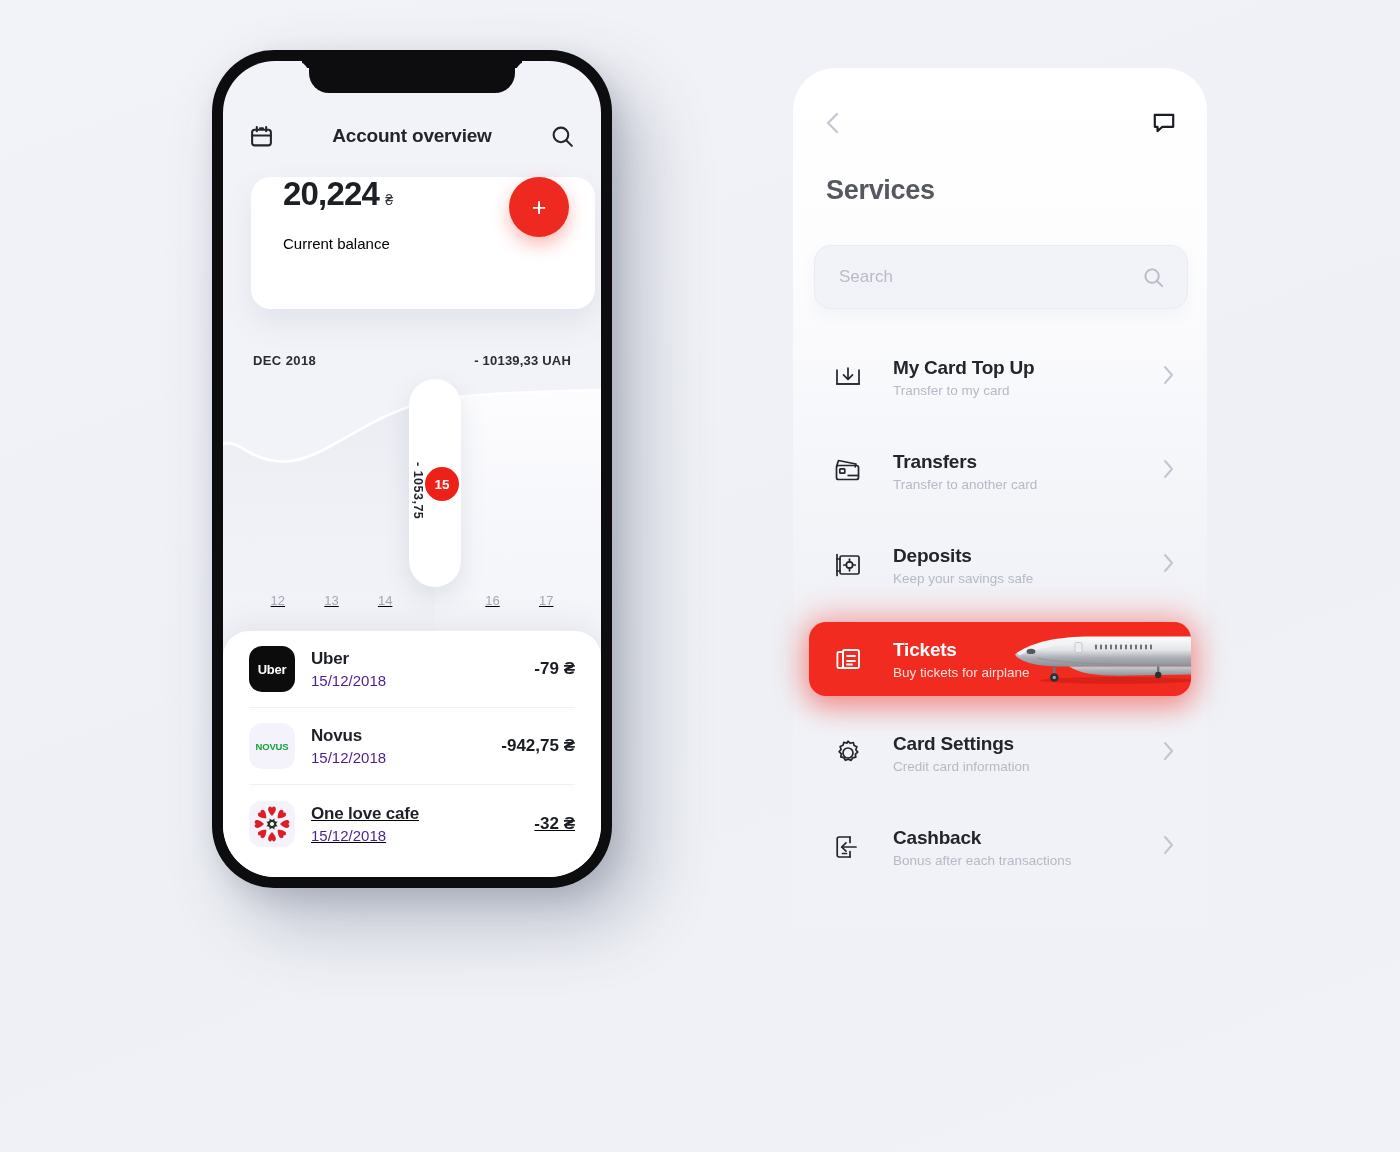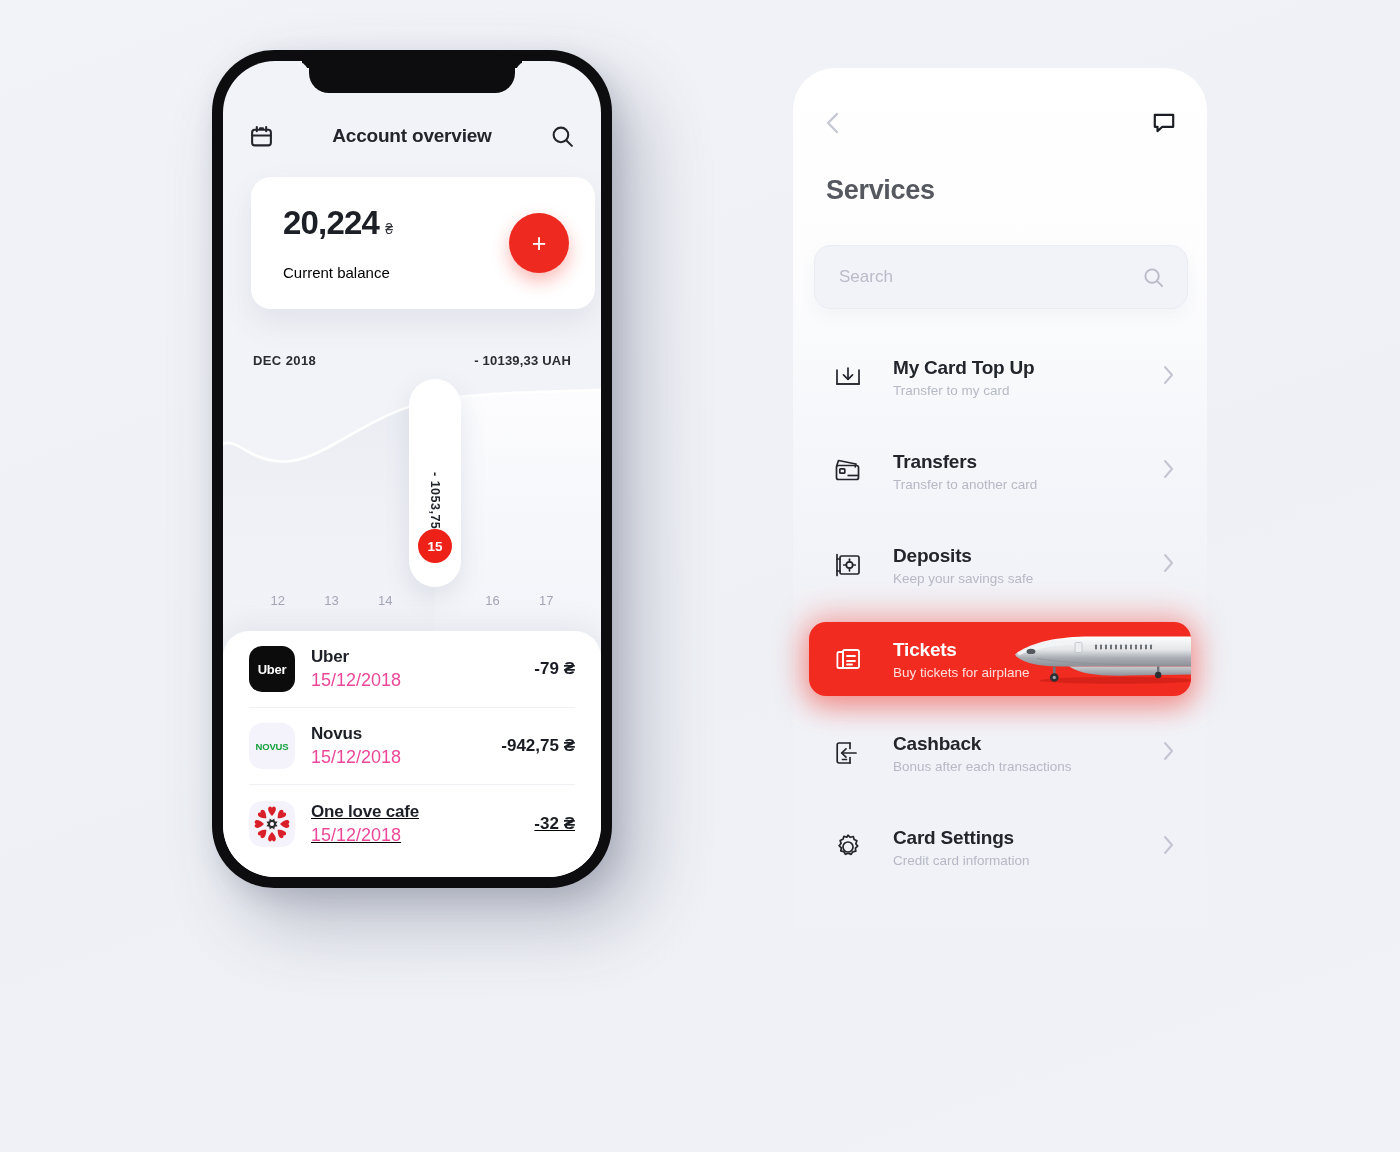--- a/index.html
+++ b/index.html
@@ -47,21 +47,21 @@
     padding:0 26px; z-index:9;
   }
   .p-title{ font-size:19px; font-weight:bold; color:#23252c; letter-spacing:-0.2px; }
   .ic{ display:flex; align-items:center; justify-content:center; }
 
   
   .bal-card{
     position:absolute; left:28px; top:116px; width:344px; height:132px;
     background:#ffffff; border-radius:20px;
     box-shadow:0 14px 30px rgba(86,96,130,0.10);
-    display:flex; align-items:center; justify-content:space-between;
+    display:flex; justify-content:space-between;
     padding:0 26px 0 32px;
   }
   .bal-amt{ font-size:33px; font-weight:bold; color:#1d1f26; letter-spacing:-0.8px; line-height:1;}
   .bal-cur{ font-size:14px; font-weight:normal; color:#33353c; margin-left:6px; }
   .bal-label{ font-size:15px; color:#000000; margin-top:25px; }
   .plus-btn{
     width:60px; height:60px; border-radius:50%;
     background:#ee2a20; border:none; cursor:pointer;
     color:#fff; font-size:25px; line-height:1; font-weight:300;
     display:flex; align-items:center; justify-content:center;
@@ -76,36 +76,36 @@
   }
   .chart-mo{ font-size:13px; font-weight:bold; color:#2a2c33; letter-spacing:0.4px; }
   .chart-sum{ font-size:13px; font-weight:bold; color:#2a2c33; letter-spacing:0.2px; }
   .chart-plot{ position:relative; width:100%; height:258px; }
   .chart-plot svg{ position:absolute; inset:0; width:100%; height:100%; }
 
   .tooltip{
     position:absolute; left:186px; top:1px;
     width:52px; height:208px; background:#fff;
     border-radius:26px; box-shadow:0 10px 26px rgba(86,96,130,0.14);
-    display:flex; flex-direction:column; align-items:center;
-    justify-content:flex-end; padding:26px 0 10px; z-index:4;
+    display:flex; flex-direction:row; align-items:center;
+    justify-content:center; padding:26px 0 10px; z-index:4;
   }
   .tooltip-val{
     writing-mode:vertical-rl; text-orientation:mixed;
     font-size:12.5px; font-weight:bold; color:#23252c; letter-spacing:0.5px;
   }
   .day-dot{
     width:34px; height:34px; border-radius:50%; background:#ee2118;
     color:#fff; font-size:13.5px; font-weight:bold;
     display:flex; align-items:center; justify-content:center;
     margin-bottom:14px;
   }
   .days{
     position:absolute; left:0; bottom:28px; width:100%;
-    display:flex; padding:0 28px; z-index:2;
+    display:flex; padding:0 28px; z-index:2;text-decoration:underline;
   }
   .day{ flex:1; text-align:center; font-size:13px; color:#a3a6b4; }
   .day.hidden-lbl{ visibility:hidden; }
 
   
   .tx-card{
     position:absolute; left:0; bottom:0; width:100%; height:246px;
     background:#fff; border-top-left-radius:26px; border-top-right-radius:26px;
     box-shadow:0 -10px 26px rgba(86,96,130,0.08);
     padding:0 26px;
@@ -115,21 +115,21 @@
   .tx-logo{
     width:46px; height:46px; border-radius:13px; flex:none;
     display:flex; align-items:center; justify-content:center;
     font-size:11px; font-weight:bold; overflow:hidden;
   }
   .logo-uber{ background:#0c0c0c; color:#fff; font-size:13px; letter-spacing:-0.3px; }
   .logo-novus{ background:#f4f3fb; color:#14a03c; font-size:9.5px; letter-spacing:-0.2px; }
   .logo-cafe{ background:#f4f3fb; position:relative; }
   .tx-mid{ flex:1; padding-left:16px; }
   .tx-name{ font-size:17px; font-weight:bold; color:#1e2028; letter-spacing:-0.2px; }
-  .tx-date{ font-size:18px; color:#ec4899; margin-top:3px; }
+  .tx-date{ font-size:15px; color:#4c1d95; margin-top:3px; }
   .tx-amt{ font-size:17px; font-weight:bold; color:#1b1d24; white-space:nowrap; }
 
   
   .panel{
     position:absolute; left:793px; top:68px; width:414px; height:860px;
     background:linear-gradient(180deg,#ffffff 0%, #fdfdfe 22%, #f5f6fa 46%, #f1f2f7 62%, #f1f2f7 100%);
     border-top-left-radius:42px; border-top-right-radius:42px;
     overflow:visible;
   }
   .pn-topbar{
@@ -491,53 +491,53 @@
             <circle cx="47.3" cy="53" r="4.3" fill="#2c2f33"></circle>
             <circle cx="47.3" cy="53" r="1.7" fill="#9aa0a6"></circle>
             <rect x="150" y="42" width="2.4" height="7" fill="#70747a"></rect>
             <circle cx="151.2" cy="50.5" r="3.2" fill="#2c2f33"></circle>
           </svg>
         </span>
       </div>
 
       <div class="svc-row">
         <span class="svc-ic">
+          <svg width="34" height="34" viewBox="0 0 34 34" fill="none" stroke="#23252c" stroke-width="1.7" stroke-linejoin="round">
+            <circle cx="17" cy="17" r="5"></circle>
+            <path d="M17,5.2 l2.3,2.1 3,-0.8 0.8,3 2.8,1.3 -1.1,2.9 1.9,2.4 -2.3,2 0.4,3.1 -3,0.6 -1.7,2.6 -2.8,-1.2 -2.9,1.1 -1.6,-2.7 -3,-0.7 0.5,-3.1 -2.2,-2.1 2,-2.3 -1,-2.9 2.9,-1.2 0.9,-3 2.9,0.9 Z"></path>
+          </svg>
+        </span>
+        <span class="svc-text">
+          <span class="svc-title" style="display:block">Card Settings</span>
+          <span class="svc-sub" style="display:block">Credit card information</span>
+        </span>
+        <span class="chev">
+          <svg width="13" height="22" viewBox="0 0 13 22" fill="none" stroke="#c2c5d1" stroke-width="2" stroke-linecap="round" stroke-linejoin="round">
+              <polyline points="3,3 10,11 3,19"></polyline>
+            </svg>
+        </span>
+      </div>
+
+      <div class="svc-row">
+        <span class="svc-ic">
           <svg width="34" height="34" viewBox="0 0 34 34" fill="none" stroke="#23252c" stroke-width="1.7" stroke-linecap="round" stroke-linejoin="round">
             <path d="M19,7 h-11 a1.8,1.8 0 0 0 -1.8,1.8 v16.4 A1.8,1.8 0 0 0 8,27 h11"></path>
             <line x1="19" y1="7" x2="19" y2="12.5"></line>
             <line x1="19" y1="21.5" x2="19" y2="27"></line>
             <line x1="11.5" y1="23.5" x2="15.5" y2="23.5"></line>
             <line x1="11" y1="17" x2="25" y2="17"></line>
             <polyline points="15,12.8 10.7,17 15,21.2"></polyline>
           </svg>
         </span>
         <span class="svc-text">
           <span class="svc-title" style="display:block">Cashback</span>
           <span class="svc-sub" style="display:block">Bonus after each transactions</span>
         </span>
         <span class="chev">
           <svg width="13" height="22" viewBox="0 0 13 22" fill="none" stroke="#c2c5d1" stroke-width="2" stroke-linecap="round" stroke-linejoin="round">
               <polyline points="3,3 10,11 3,19"></polyline>
             </svg>
         </span>
       </div>
 
-      <div class="svc-row">
-        <span class="svc-ic">
-          <svg width="34" height="34" viewBox="0 0 34 34" fill="none" stroke="#23252c" stroke-width="1.7" stroke-linejoin="round">
-            <circle cx="17" cy="17" r="5"></circle>
-            <path d="M17,5.2 l2.3,2.1 3,-0.8 0.8,3 2.8,1.3 -1.1,2.9 1.9,2.4 -2.3,2 0.4,3.1 -3,0.6 -1.7,2.6 -2.8,-1.2 -2.9,1.1 -1.6,-2.7 -3,-0.7 0.5,-3.1 -2.2,-2.1 2,-2.3 -1,-2.9 2.9,-1.2 0.9,-3 2.9,0.9 Z"></path>
-          </svg>
-        </span>
-        <span class="svc-text">
-          <span class="svc-title" style="display:block">Card Settings</span>
-          <span class="svc-sub" style="display:block">Credit card information</span>
-        </span>
-        <span class="chev">
-          <svg width="13" height="22" viewBox="0 0 13 22" fill="none" stroke="#c2c5d1" stroke-width="2" stroke-linecap="round" stroke-linejoin="round">
-              <polyline points="3,3 10,11 3,19"></polyline>
-            </svg>
-        </span>
-      </div>
-
     </div>
   </div>
 </div>
 
 </body></html>

